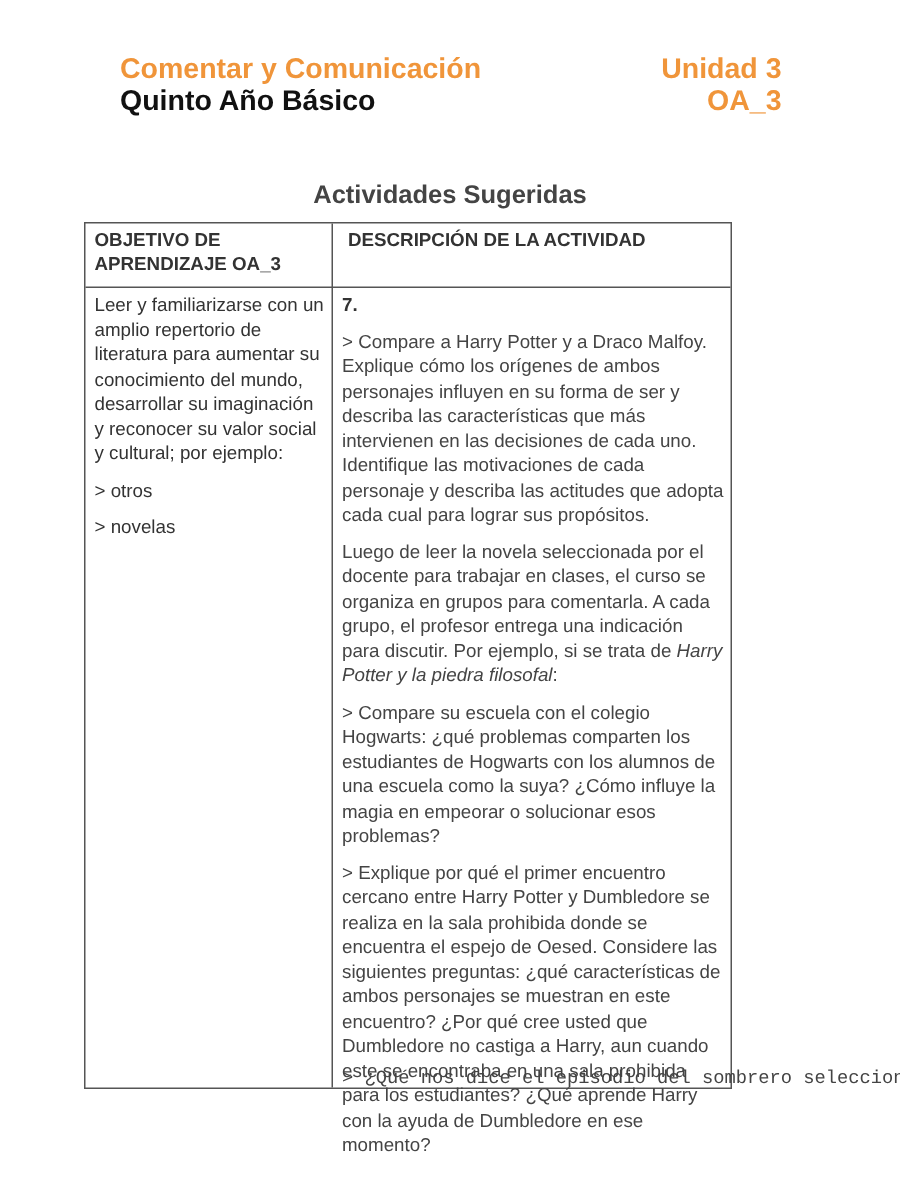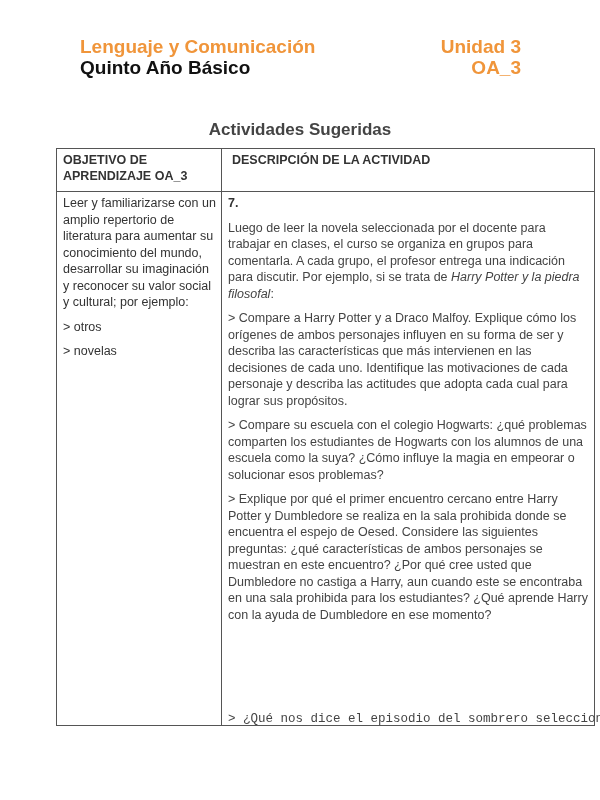--- a/index.html
+++ b/index.html
@@ -9,41 +9,41 @@
     }
     .hdr { position: absolute; left: 80px; right: 79px; top: 36px; }
     .hdr-row { display: flex; justify-content: space-between; line-height: 21px; }
     .orange { color: #F0953A; font-weight: bold; font-size: 19px; }
     .black { color: #111111; font-weight: bold; font-size: 19px; }
     .section-title {
       position: absolute; left: 0; right: 0; top: 120px; text-align: center;
       font-size: 17px; font-weight: bold; color: #444444;
     }
     .tbl {
-      position: absolute; left: 56px; top: 148px; width: 539px; height: 578px;
+      position: absolute; left: 56px; top: 148px; width: 432px; height: 578px;
       border: 1px solid #555555; box-sizing: border-box;
     }
     .col-div { position: absolute; left: 164px; top: 0; bottom: 0; width: 1px; background: #555555; }
     .row-div { position: absolute; left: 0; right: 0; top: 42px; height: 1px; background: #555555; }
     .th-left { position: absolute; left: 6px; top: 3px; width: 150px; font-size: 12.5px; font-weight: bold; color: #333; line-height: 16px; }
     .th-right { position: absolute; left: 175px; right: 0; top: 3px; font-size: 12.5px; font-weight: bold; color: #333; line-height: 16px; }
     .left-cell { position: absolute; left: 6px; top: 46px; width: 154px; font-size: 12.5px; font-weight: normal; color: #333; line-height: 16.5px; }
     .left-cell p { margin: 0 0 8px 0; }
     .right-cell { position: absolute; left: 171px; right: 4px; top: 46px; font-size: 12.5px; color: #444; line-height: 16.5px; }
     .right-cell p { margin: 0 0 8px 0; }
     .right-cell .num, .right-cell .act-title { font-weight: bold; color: #333; }
     .right-cell .last { position: absolute; left: 0; right: 0; top: 516px; white-space: nowrap; font-family: Liberation Mono, monospace; }
     em { font-style: italic; }
   </style>
 </head>
 <body>
 
 <div class="hdr">
   <div class="hdr-row">
-    <span class="orange">Lenguaje y Comunicación</span>
+    <span class="orange">Comentar y Comunicación</span>
     <span class="orange">Unidad 3</span>
   </div>
   <div class="hdr-row">
     <span class="black">Quinto Año Básico</span>
     <span class="orange">OA_3</span>
   </div>
 </div>
 
 <div class="section-title">Actividades Sugeridas</div>
 
@@ -55,19 +55,19 @@
   <div class="th-right">DESCRIPCIÓN DE LA ACTIVIDAD</div>
 
   <div class="left-cell">
     <p>Leer y familiarizarse con un amplio repertorio de literatura para aumentar su conocimiento del mundo, desarrollar su imaginación y reconocer su valor social y cultural; por ejemplo:</p>
     <p>&gt; otros</p>
     <p>&gt; novelas</p>
   </div>
 
   <div class="right-cell">
     <p class="num">7.</p>
+    <p>&gt; Compare a Harry Potter y a Draco Malfoy. Explique cómo los orígenes de ambos personajes influyen en su forma de ser y describa las características que más intervienen en las decisiones de cada uno. Identifique las motivaciones de cada personaje y describa las actitudes que adopta cada cual para lograr sus propósitos.</p>
     <p><span>Luego de leer la novela seleccionada por el docente para trabajar en clases, el curso se organiza en grupos para comentarla. A cada grupo, el profesor entrega una indicación para discutir. Por ejemplo, si se trata de </span><em>Harry Potter y la piedra filosofal</em><span>:</span></p>
-    <p>&gt; Compare a Harry Potter y a Draco Malfoy. Explique cómo los orígenes de ambos personajes influyen en su forma de ser y describa las características que más intervienen en las decisiones de cada uno. Identifique las motivaciones de cada personaje y describa las actitudes que adopta cada cual para lograr sus propósitos.</p>
     <p>&gt; Compare su escuela con el colegio Hogwarts: ¿qué problemas comparten los estudiantes de Hogwarts con los alumnos de una escuela como la suya? ¿Cómo influye la magia en empeorar o solucionar esos problemas?</p>
     <p>&gt; Explique por qué el primer encuentro cercano entre Harry Potter y Dumbledore se realiza en la sala prohibida donde se encuentra el espejo de Oesed. Considere las siguientes preguntas: ¿qué características de ambos personajes se muestran en este encuentro? ¿Por qué cree usted que Dumbledore no castiga a Harry, aun cuando este se encontraba en una sala prohibida para los estudiantes? ¿Qué aprende Harry con la ayuda de Dumbledore en ese momento?</p>
     <p class="last">&gt; ¿Qué nos dice el episodio del sombrero seleccionador</p>
   </div>
 </div>
 
 </body></html>

